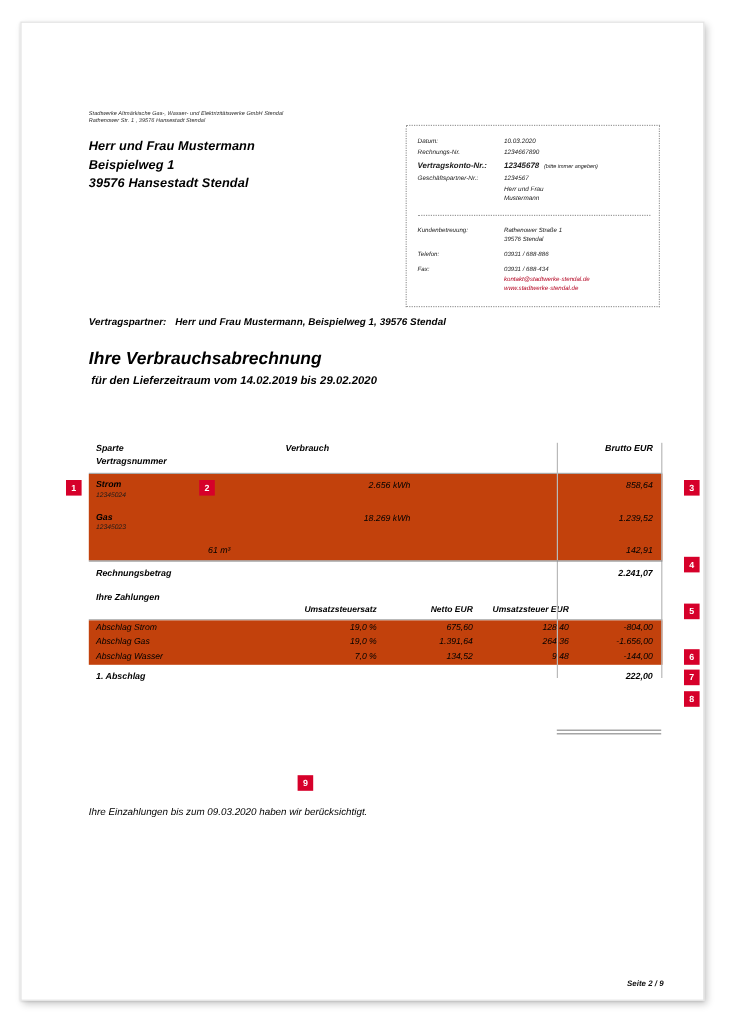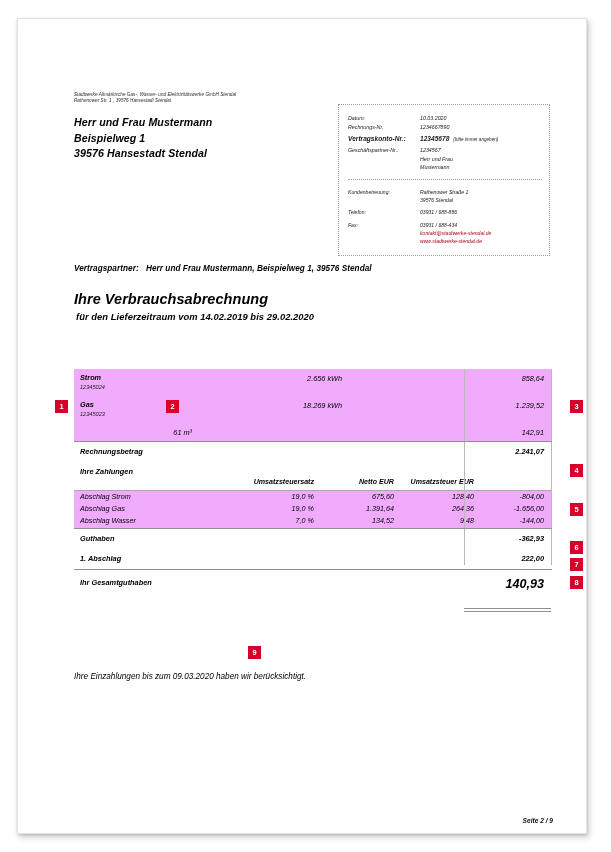--- a/index.html
+++ b/index.html
@@ -169,21 +169,21 @@
     font-size: 7.4px;
     font-weight: bold;
     line-height: 10.5px;
     padding-bottom: 4px;
   }
   #thead .c-name { padding-left: 6px; }
   #thead .c-use { text-align: left; padding-left: 14px;}
 
   .head-rule { border-bottom: 1px solid #a8a8a8; }
 
-  .band-gray { background: #f0abfc; }
+  .band-gray { background: #c2410c; }
 
   .row-item {
     font-size: 7.3px;
     line-height: 9.6px;
     padding-top: 4px;
     padding-bottom: 3.5px;
   }
   .row-item .sparte { font-weight: bold; font-size: 7.3px; display:block;}
   .row-item .vnum { font-size: 5.6px; display:block; color: #1a1a1a; margin-top: 0.5px;}
   .row-item .c-use { padding-top: 0.5px; }
@@ -373,20 +373,29 @@
     </div>
 
     <div id="headline">Ihre Verbrauchsabrechnung</div>
     <div id="subheadline">für den Lieferzeitraum vom 14.02.2019 bis 29.02.2020</div>
 
     <div id="table-wrap">
 
       <div id="brutto-sep-top"></div>
       <div id="brutto-sep-right"></div>
 
+      <div id="thead" class="head-rule">
+        <div class="c-name">
+          <div>Sparte</div>
+          <div>Vertragsnummer</div>
+        </div>
+        <div class="c-use">Verbrauch</div>
+        <div class="c-filler"></div>
+        <div class="c-brutto">Brutto EUR</div>
+      </div>
 
       <div class="band-gray">
         <div class="t-row row-item">
           <div class="c-name">
             <span class="sparte">Strom</span>
             <span class="vnum">12345024</span>
           </div>
           <div class="c-use">2.656 kWh</div>
           <div class="c-filler"></div>
           <div class="c-brutto">858,64</div>
@@ -447,37 +456,27 @@
         <div class="row-pay">
           <div class="p-name">Abschlag Wasser</div>
           <div class="p-rate">7,0 %</div>
           <div class="p-netto">134,52</div>
           <div class="p-ust">9,48</div>
           <div class="p-fill"></div>
           <div class="p-brutto">-144,00</div>
         </div>
       </div>
 
-      <div class="t-row row-total hr-dark">
-        <div class="c-name">Guthaben</div>
-        <div class="c-filler"></div>
-        <div class="c-brutto">-362,93</div>
-      </div>
 
       <div class="t-row row-total">
         <div class="c-name">1. Abschlag</div>
         <div class="c-filler"></div>
         <div class="c-brutto">222,00</div>
       </div>
 
-      <div class="t-row row-grand hr-dark">
-        <div class="c-name">Ihr Gesamtguthaben</div>
-        <div class="c-filler"></div>
-        <div class="c-brutto">140,93</div>
-      </div>
 
       <div id="grand-underline"></div>
       <div id="grand-doubleline"></div>
     </div>
 
     <div id="closing-note">Ihre Einzahlungen bis zum 09.03.2020  haben wir berücksichtigt.</div>
 
     <div id="footer-page">Seite 2 / 9</div>
 
   </div>

